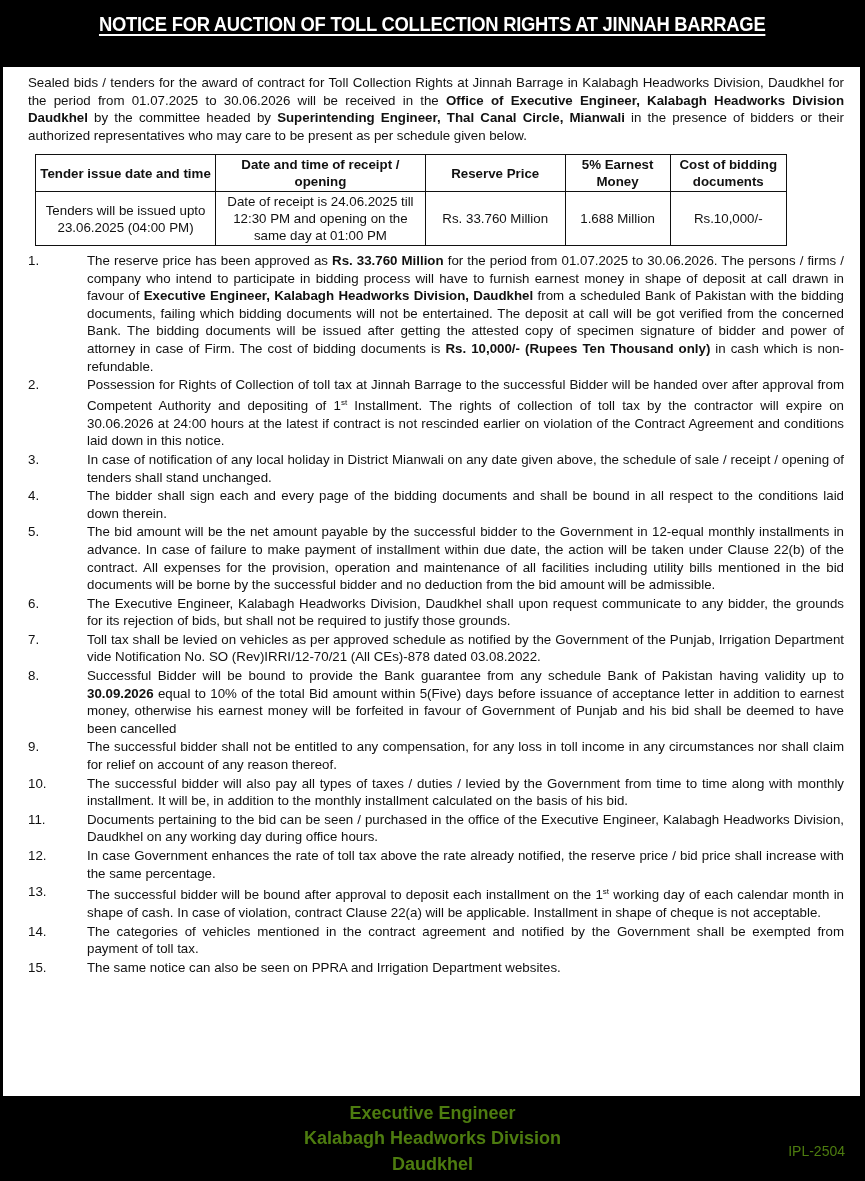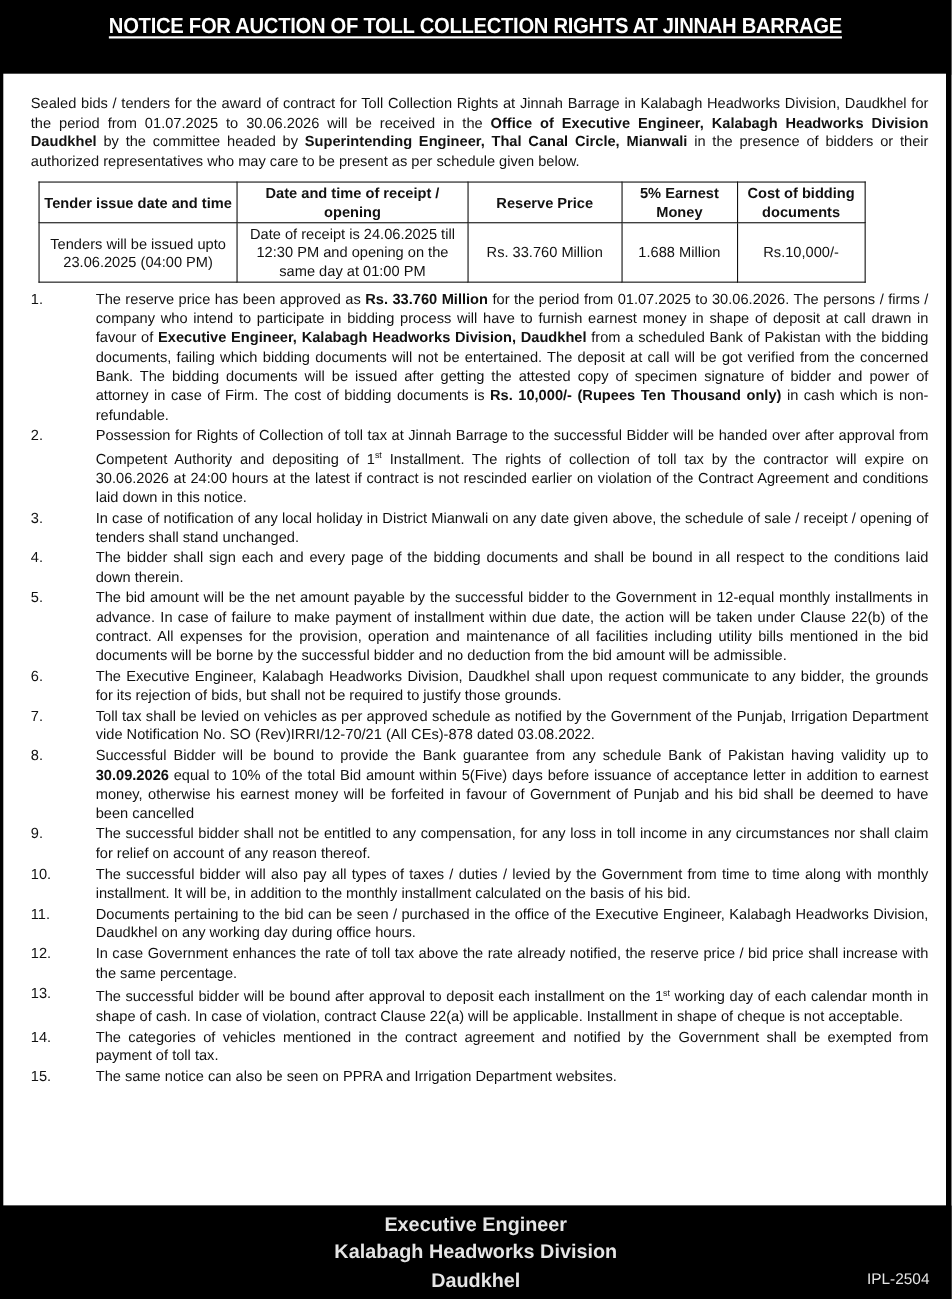--- a/index.html
+++ b/index.html
@@ -12,21 +12,21 @@
     padding-top: 11px; box-sizing: border-box;
   }
   .header .line {
     display: inline-block; font-family: "Liberation Sans", sans-serif;
     font-weight: bold; font-size: 20px; letter-spacing: -0.3px;
     text-decoration: underline; text-underline-offset: 3px; line-height: 27px;
     transform: scaleX(0.92); transform-origin: center;
   }
   .paper {
     position: absolute; left: 3px; top: 67px; width: 857px; height: 1029px;
-    background: #fff; box-sizing: border-box; padding: 18px 12px 0 16px;
+    background: #fff; box-sizing: border-box; padding: 7px 12px 0 16px;
   }
   .intro {
     font-size: 13.3px; line-height: 17.5px; text-align: justify; margin: 0 4px 0 9px;
   }
   b { font-weight: bold; }
   table.schedule {
     border-collapse: collapse; margin: 10px 0 0 16px; width: 752px;
     font-size: 13.3px;
   }
   table.schedule th, table.schedule td {
@@ -36,25 +36,25 @@
   table.schedule td { height: 50px; }
   ol.terms {
     list-style: none; margin: 6px 0 0 0; padding: 0;
     font-size: 13.3px; line-height: 17.6px;
   }
   ol.terms li { display: flex; margin-bottom: 1px; }
   ol.terms .num { width: 40px; flex: 0 0 40px; padding-left: 9px; box-sizing: border-box; }
   ol.terms .txt { flex: 1; text-align: justify; padding-right: 4px; margin-left: 28px; }
   .footer {
     position: absolute; left: 0; top: 1096px; width: 865px; height: 85px;
-    background: #000; color: #e5e5e5; text-align: center;
+    background: #000; color: #4d7c0f; text-align: center;
   }
   .footer .sig-title { font-weight: bold; font-size: 18px; margin-top: 5px; line-height: 24px; }
   .footer .sig-line { font-size: 18px; line-height: 26px; font-weight: bold; }
-  .footer .ref { position: absolute; right: 20px; bottom: 11px; font-size: 14px; }
+  .footer .ref { position: absolute; right: 20px; bottom: 22px; font-size: 14px; }
   sup { font-size: 8px; }
 </style>
 </head>
 <body>
 
 <div class="header">
   <div><span class="line">NOTICE FOR AUCTION OF TOLL COLLECTION RIGHTS AT JINNAH BARRAGE</span></div>
 </div>
 
 <div class="paper">

